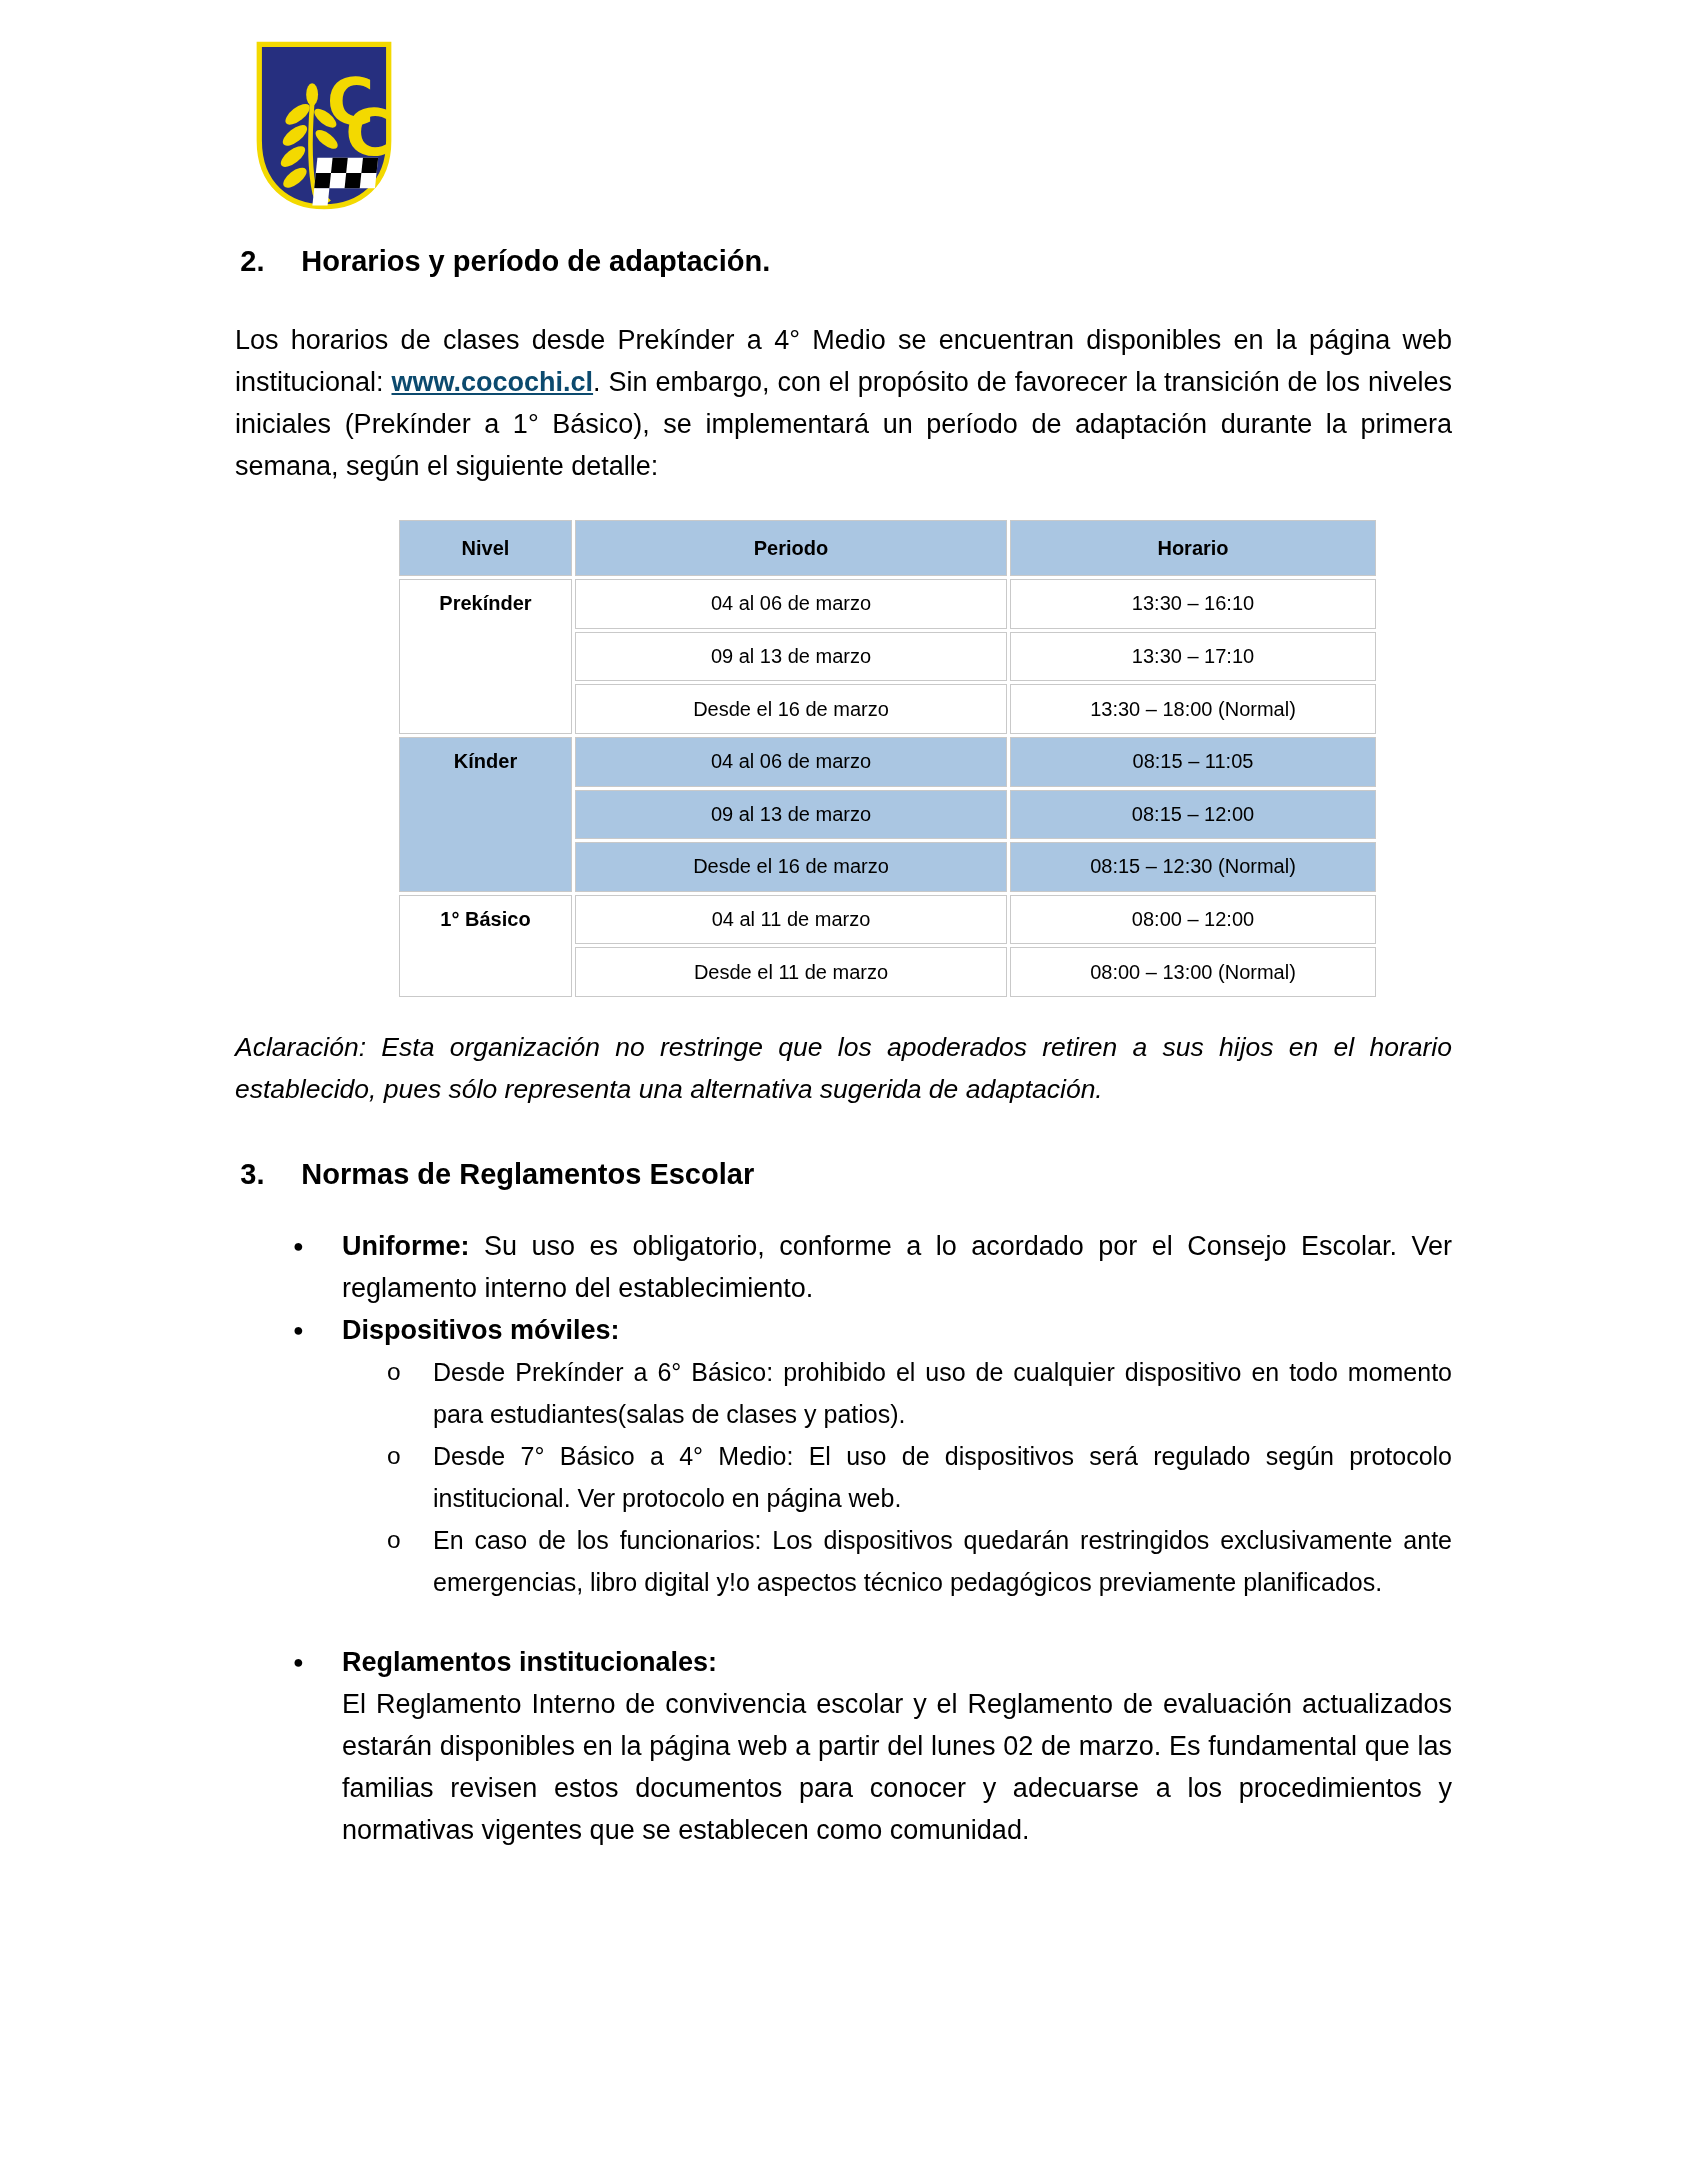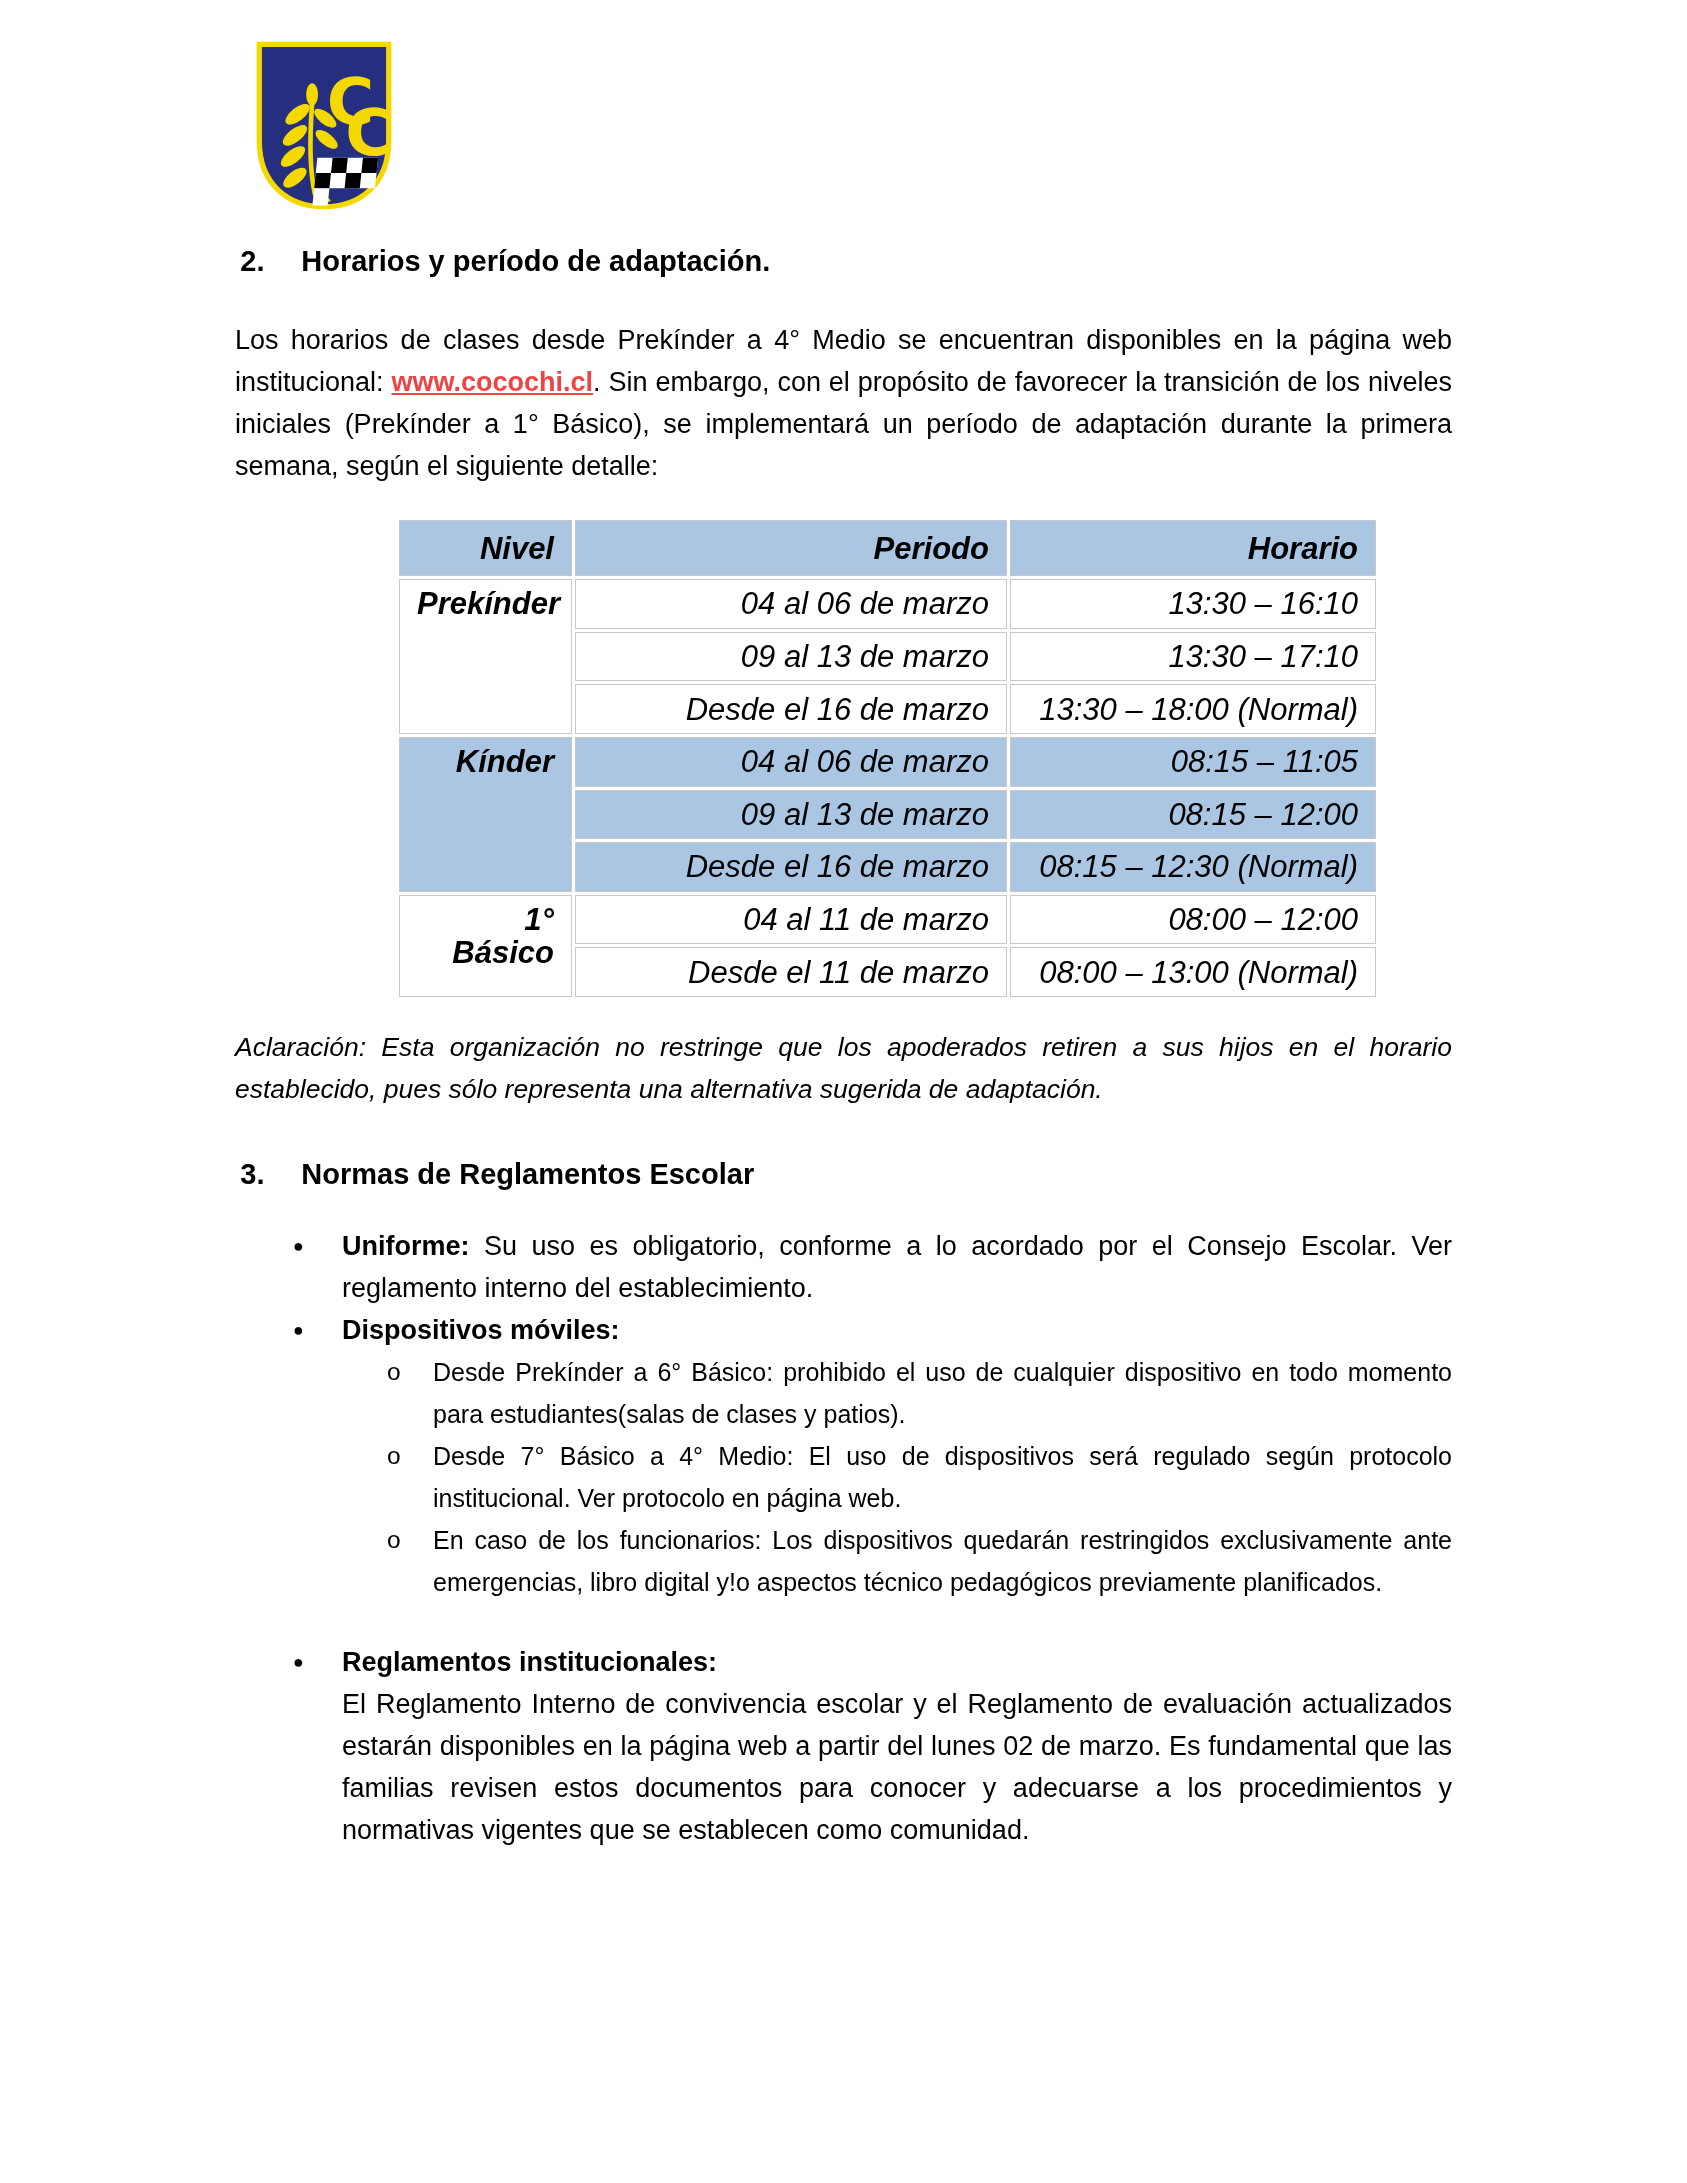--- a/index.html
+++ b/index.html
@@ -25,38 +25,37 @@
     font-size: 29px; font-weight: bold;
     line-height: 41px;
   }
   .sec-num { width: 61px; flex: 0 0 61px; }
 
   .intro {
     margin-top: 37px;
     font-size: 27px; line-height: 42px;
     text-align: justify;
   }
-  .weblink { color: #ef4444; font-weight: bold; text-decoration: underline; cursor: pointer; }
+  .weblink { color: #0c4a6e; font-weight: bold; text-decoration: underline; cursor: pointer; }
 
   .tablewrap { margin: 30px 0 0 161px; }
   table.sched {
     border-collapse: separate;
     border-spacing: 3.3px;
     table-layout: fixed;
     width: 905px;
   }
   table.sched th, table.sched td {
     border: 1.3px solid #c9c9c9;
-    font-size: 31px;
+    font-size: 20px;
     line-height: 33px;
     padding: 7.3px 17px;
-    text-align: right;
+    text-align: center;
     vertical-align: middle;
     background: #ffffff;
-    font-style: italic;
   }
   table.sched th {
     background: #aac6e2;
     font-weight: bold;
     padding-top: 10.6px; padding-bottom: 10.6px;
   }
   table.sched .col-nivel  { width: 173px; }
   table.sched .col-periodo{ width: 432px; }
   table.sched .col-horario{ width: 366px; }
   table.sched td.nivel { font-weight: bold; vertical-align: top; margin-top: 44px; }

